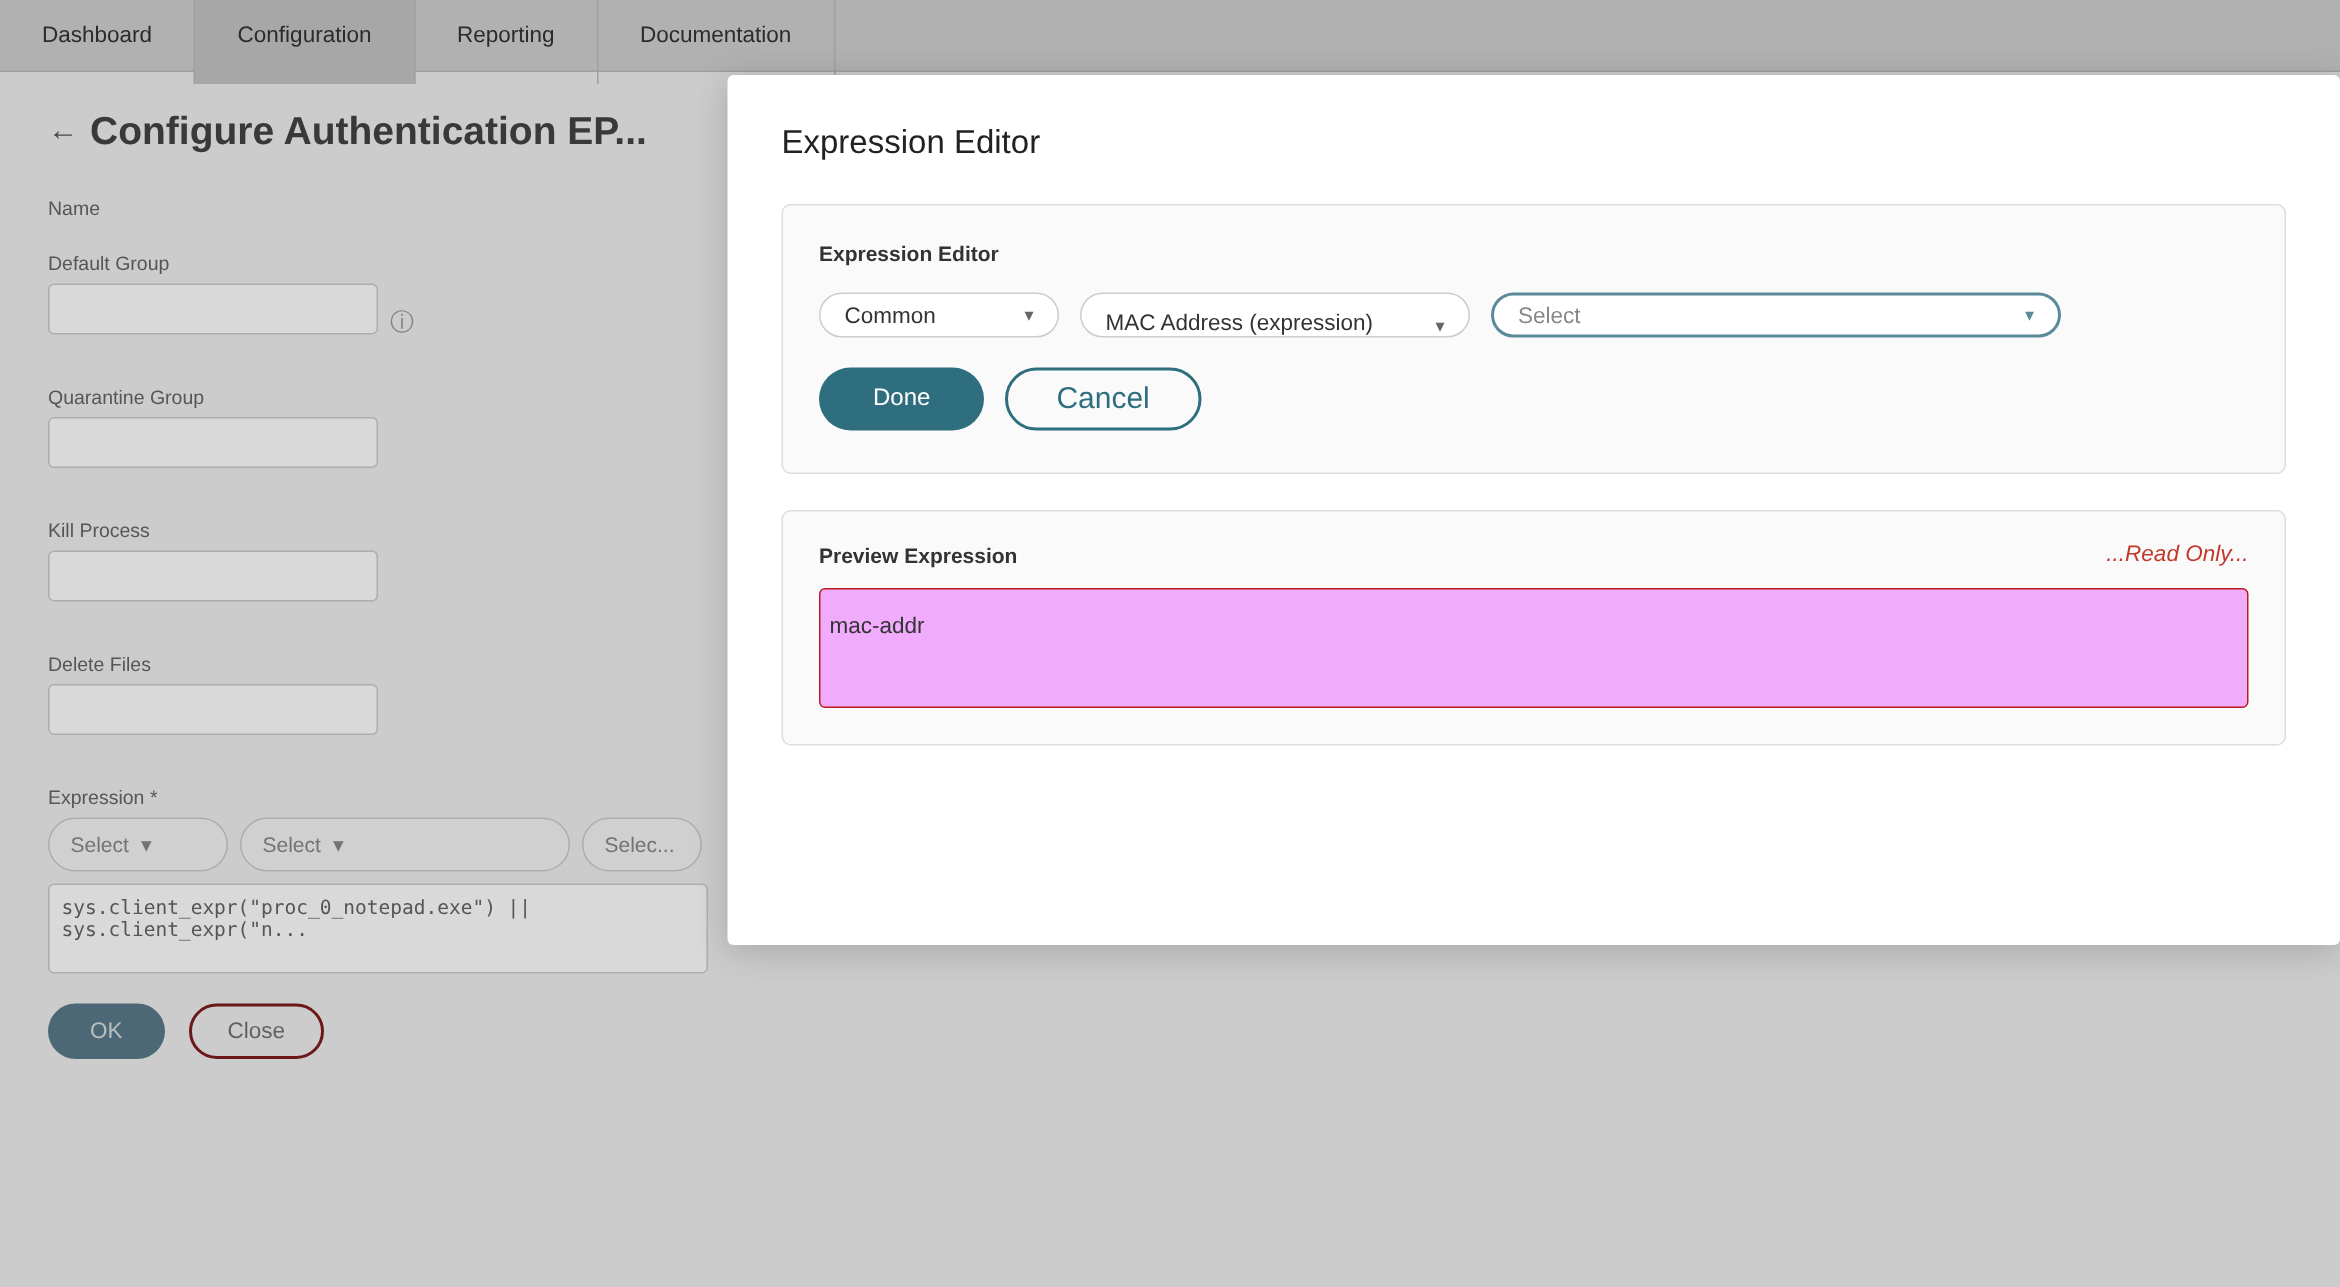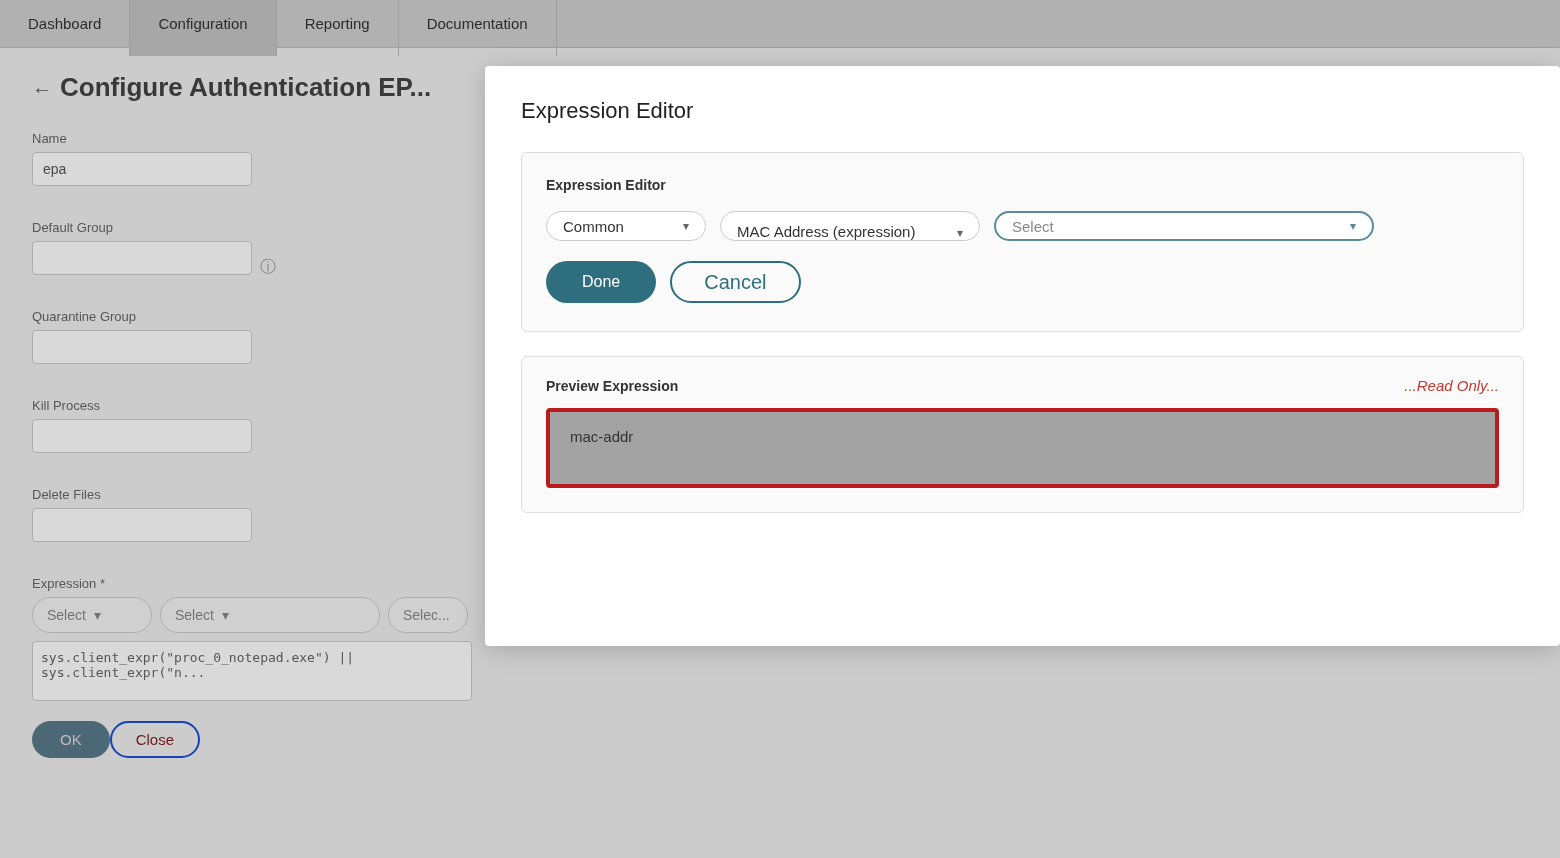--- a/index.html
+++ b/index.html
@@ -110,54 +110,55 @@
       border-radius: 4px;
       padding: 8px;
       font-size: 13px;
       color: #666;
       background: #fff;
       resize: none;
     }
 
     .bg-bottom-buttons {
       display: flex;
+      gap: 16px;
       margin-top: 20px;
     }
 
     .bg-btn-ok {
       background: #5a7a8a;
       color: #ddd;
       border: none;
       border-radius: 20px;
       padding: 8px 28px;
       font-size: 15px;
       cursor: pointer;
     }
 
     .bg-btn-close {
       background: transparent;
-      color: #7f1d1d;
-      border: 2px solid #1d4ed8;
+      color: #737373;
+      border: 2px solid #7f1d1d;
       border-radius: 20px;
       padding: 8px 24px;
       font-size: 15px;
       cursor: pointer;
     }
 
     
     .modal-overlay {
       position: absolute;
       top: 0; left: 0;
       width: 100%; height: 100%;
       background: rgba(0,0,0,0.15);
     }
 
     .modal {
       position: absolute;
-      top: 66px;
+      top: 50px;
       left: 485px;
       width: 1075px;
       min-height: 580px;
       background: #fff;
       border-radius: 4px;
       box-shadow: 0 4px 24px rgba(0,0,0,0.18);
       padding: 32px 36px;
     }
 
     .modal-title {
@@ -275,24 +276,24 @@
       color: #333;
     }
 
     .read-only-badge {
       font-size: 15px;
       color: #c0392b;
       font-style: italic;
     }
 
     .preview-content {
-      background: #a3a3a3;
-      border: 4px solid #b91c1c;
+      background: #f0abfc;
+      border: 1px solid #b91c1c;
       border-radius: 4px;
-      padding: 16px 20px;
+      padding: 16px 6px;
       min-height: 80px;
       font-size: 15px;
       color: #333;
     }
 
     .bg-form-area {
       padding: 24px 32px;
     }
 
     .bg-input-row {
@@ -315,21 +316,20 @@
   </div>
 
   <div class="bg-form-area">
     <div class="breadcrumb-row">
       <span class="back-arrow">←</span>
       <span class="page-title-bg">Configure Authentication EP...</span>
     </div>
 
     <div class="bg-input-row">
       <span class="form-label">Name</span>
-      <input class="form-input" type="text" value="epa" style="pointer-events: none;" readonly="">
     </div>
 
     <div class="bg-input-row">
       <span class="form-label">Default Group</span>
       <div style="display:flex;align-items:center;gap:8px;">
         <input class="form-input" type="text" style="pointer-events: none;" readonly="">
         <span style="color:#999;font-size:16px;">ⓘ</span>
       </div>
     </div>
 

